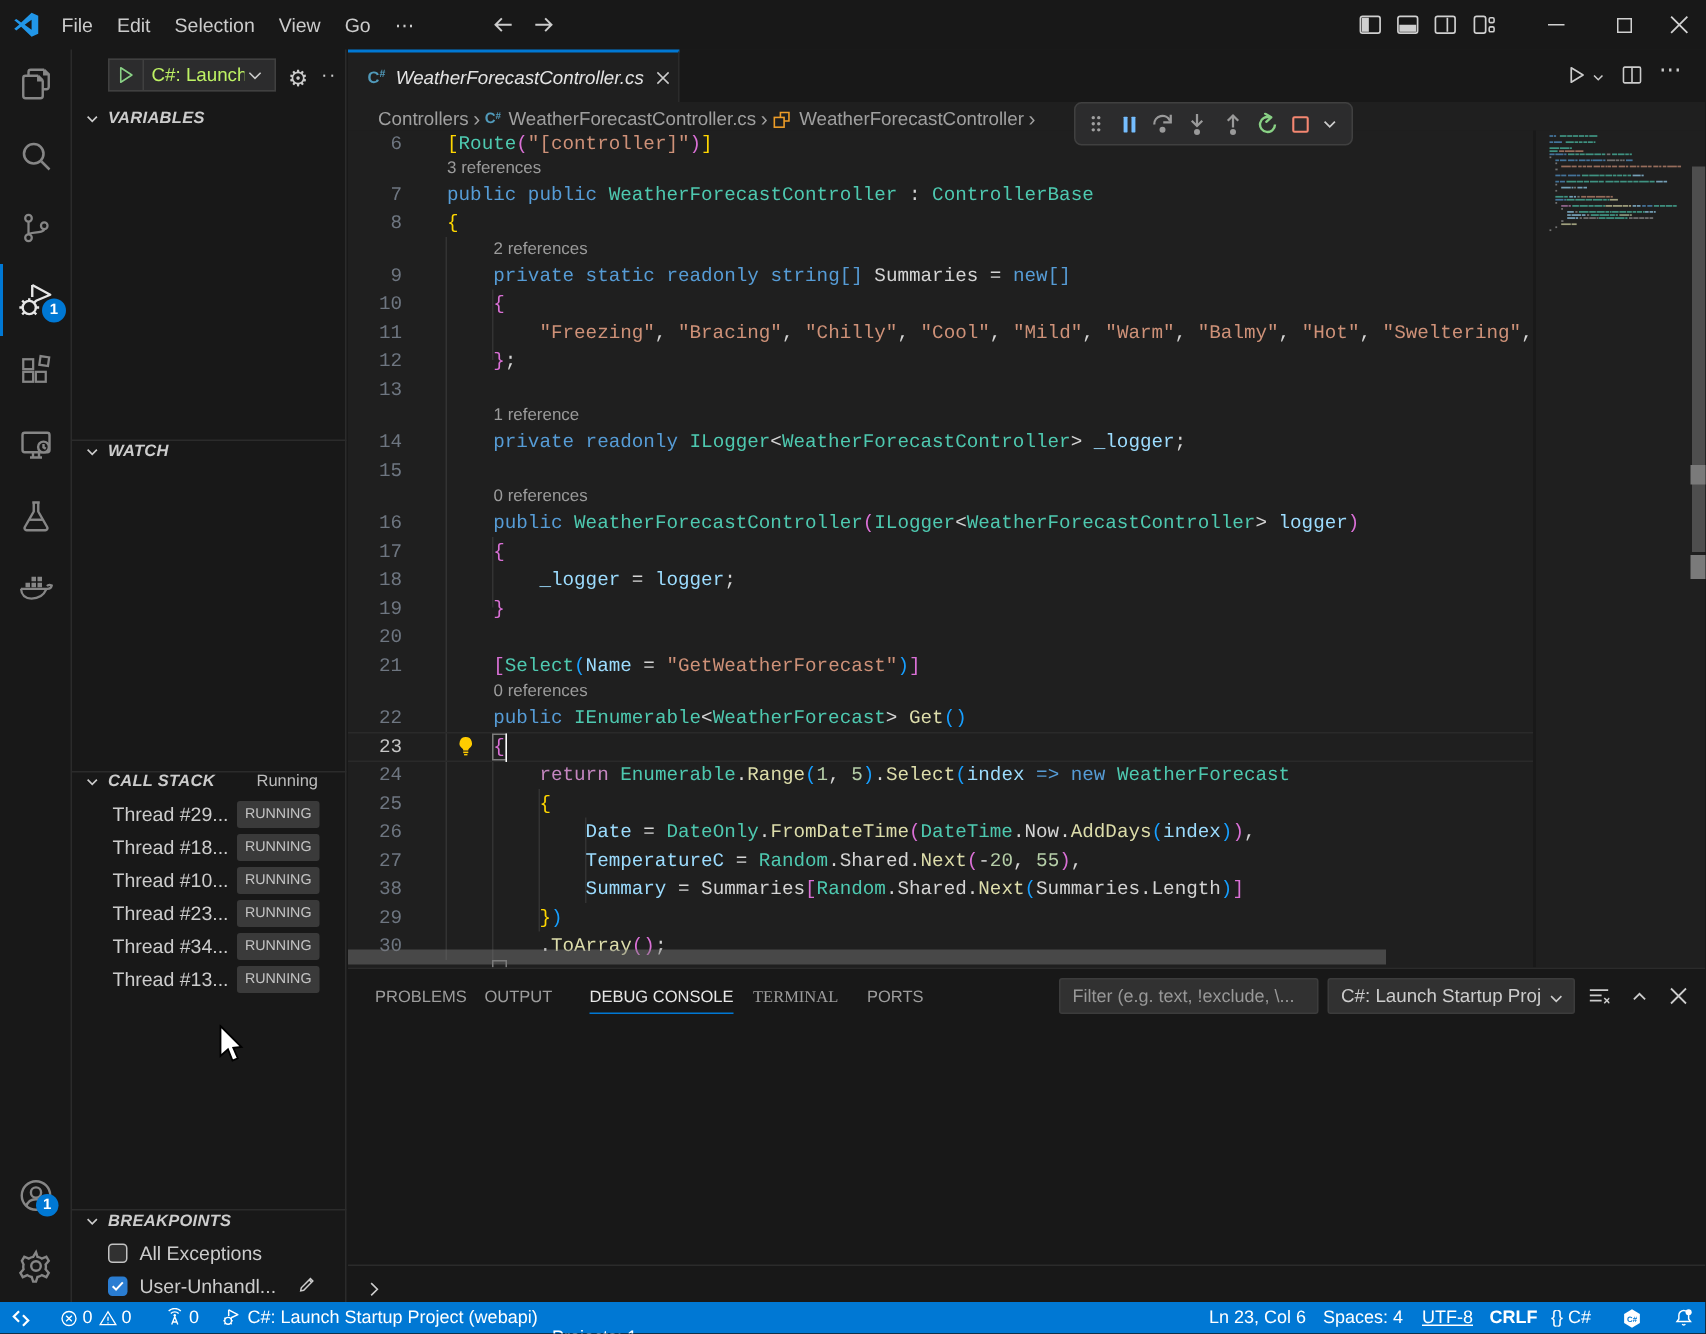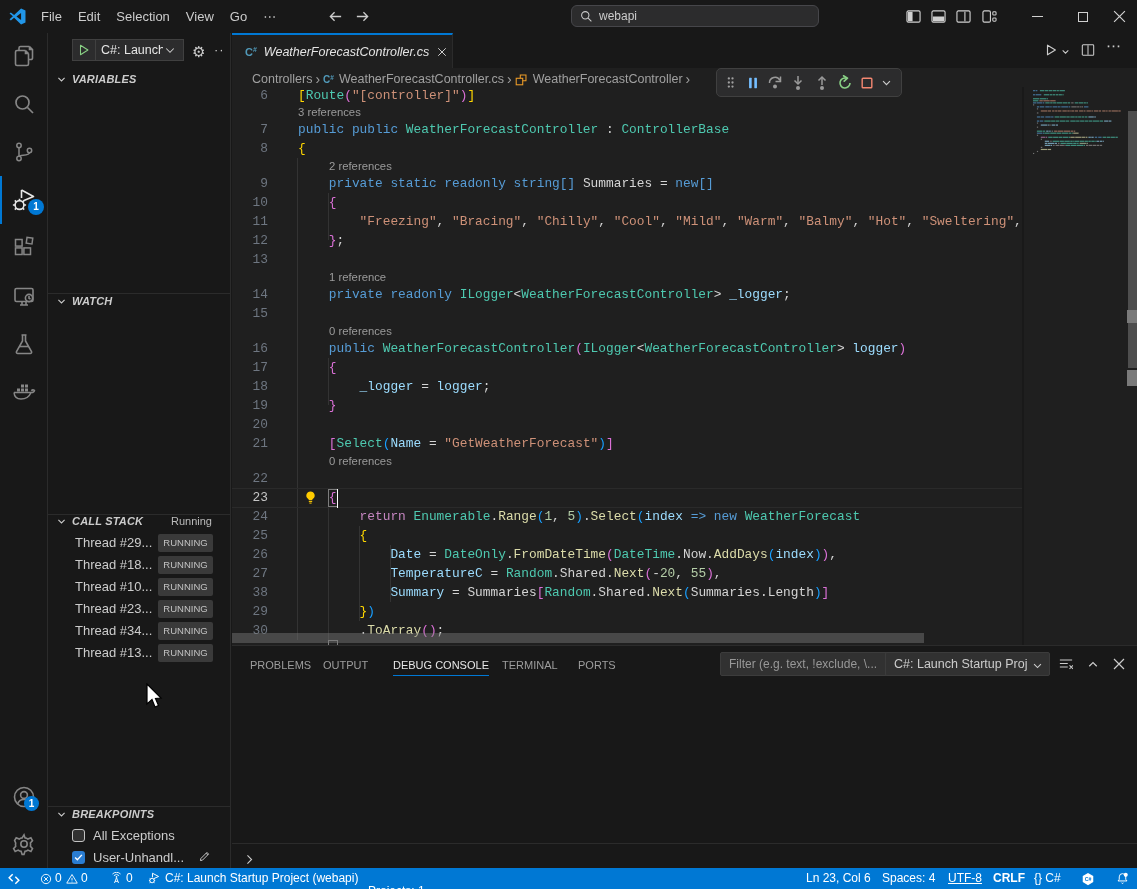--- a/index.html
+++ b/index.html
@@ -32,27 +32,20 @@
       <span style="padding:0 8px">Go</span>
       <span style="padding:0 8px">⋯</span>
   </div>
   <svg class="abs" style="left:328px;top:9px" width="15" height="15" viewBox="0 0 16 16" fill="none" stroke="#cccccc" stroke-width="1.4">
       <path d="M14,8 H2.5 M7,3.5 L2.5,8 L7,12.5"></path>
     </svg>
   <svg class="abs" style="left:355px;top:9px" width="15" height="15" viewBox="0 0 16 16" fill="none" stroke="#cccccc" stroke-width="1.4">
       <path d="M2,8 H13.5 M9,3.5 L13.5,8 L9,12.5"></path>
     </svg>
 
-  <div class="abs" style="left:571px;top:5px;width:248px;height:22px;background:#2c2c2d;border:1px solid #46464a;border-radius:6px;display:flex;align-items:center;font-size:12px;color:#cbcbcb;">
-    <svg style="margin-left:8px" width="13" height="13" viewBox="0 0 16 16" fill="none" stroke="#cccccc" stroke-width="1.3">
-        <circle cx="6.5" cy="6.5" r="4.5"></circle>
-        <line x1="10" y1="10" x2="14" y2="14"></line>
-      </svg>
-    <span style="margin-left:6px">webapi</span>
-  </div>
 
   <svg class="abs" style="left:906px;top:9px" width="15" height="15" viewBox="0 0 16 16">
       <rect x="1" y="2" width="14" height="12" rx="1.5" fill="none" stroke="#d0d0d0" stroke-width="1.2"></rect>
       <rect x="2" y="3" width="5" height="10" fill="#d0d0d0"></rect>
     </svg>
   <svg class="abs" style="left:931px;top:9px" width="15" height="15" viewBox="0 0 16 16">
       <rect x="1" y="2" width="14" height="12" rx="1.5" fill="none" stroke="#d0d0d0" stroke-width="1.2"></rect>
       <rect x="2" y="8" width="12" height="5" fill="#d0d0d0"></rect>
     </svg>
   <svg class="abs" style="left:956px;top:9px" width="15" height="15" viewBox="0 0 16 16">
@@ -133,21 +126,21 @@
     </svg>
 </div>
 
 <div class="abs" id="sidebar" style="left:48px;top:33px;width:183px;height:835px;background:#181818;border-right:1px solid #2b2b2b;font-size:13px;">
 
   <div class="abs" style="left:24px;top:6px;width:112px;height:22px;background:#2c2c2d;border:1px solid #404040;display:flex;align-items:center;">
     <svg style="margin-left:4px" width="14" height="14" viewBox="0 0 16 16">
         <path d="M4,2.5 L12.5,8 L4,13.5 Z" fill="none" stroke="#89d185" stroke-width="1.2" stroke-linejoin="round"></path>
       </svg>
     <div style="width:1px;height:20px;background:#404040;margin-left:4px"></div>
-    <span style="margin-left:5px;font-size:12.5px;color:#e5e5e5;white-space:nowrap;overflow:hidden;max-width:62px">C#: Launch</span>
+    <span style="margin-left:5px;font-size:12.5px;color:#bef264;white-space:nowrap;overflow:hidden;max-width:62px">C#: Launch</span>
     <svg style="margin-left:1px" width="12" height="12" viewBox="0 0 16 16" fill="none" stroke="#cccccc" stroke-width="1.4">
         <path d="M3,6 L8,11 L13,6"></path>
       </svg>
   </div>
   <div class="abs" style="left:144px;top:10px;font-size:15px;color:#cccccc;">⚙</div>
   <div class="abs" style="left:166px;top:9px;letter-spacing:1px;color:#cccccc;">··</div>
 
   <div class="abs sechead" style="top:39px;"><svg width="11" height="11" viewBox="0 0 16 16" fill="none" stroke="#cccccc" stroke-width="1.6" style="margin-right:5px;flex:none">
         <path d="M3.5,5.5 L8,10 L12.5,5.5"></path>
       </svg>VARIABLES</div>
@@ -256,20 +249,21 @@
 <div class="ln" style="top:270.5px;left:-1px;color:#6e7681">17</div>
 <div class="cl" style="top:270.5px;left:66px"><span class="w">    </span><span class="p">{</span></div>
 <div class="ln" style="top:289.5px;left:-1px;color:#6e7681">18</div>
 <div class="cl" style="top:289.5px;left:66px"><span class="w">        </span><span class="v">_logger</span><span class="w"> = </span><span class="v">logger</span><span class="w">;</span></div>
 <div class="ln" style="top:308.5px;left:-1px;color:#6e7681">19</div>
 <div class="cl" style="top:308.5px;left:66px"><span class="w">    </span><span class="p">}</span></div>
 <div class="ln" style="top:327.5px;left:-1px;color:#6e7681">20</div>
 <div class="ln" style="top:346.5px;left:-1px;color:#6e7681">21</div>
 <div class="cl" style="top:346.5px;left:66px"><span class="w">    </span><span class="p">[</span><span class="t">Select</span><span class="u">(</span><span class="v">Name</span><span class="w"> = </span><span class="o">"GetWeatherForecast"</span><span class="u">)</span><span class="p">]</span></div>
 <div class="ln" style="top:381.5px;left:-1px;color:#6e7681">22</div>
+<div class="cl" style="top:381.5px;left:66px"><span class="w">    </span><span class="b">public</span><span class="w"> </span><span class="t">IEnumerable</span><span class="w">&lt;</span><span class="t">WeatherForecast</span><span class="w">&gt;</span><span class="w"> </span><span class="y">Get</span><span class="u">()</span></div>
 <div class="ln" style="top:400.5px;left:-1px;color:#c6c6c6">23</div>
 <div class="cl" style="top:400.5px;left:66px"><span class="w">    </span><span class="p">{</span></div>
 <div class="ln" style="top:419.5px;left:-1px;color:#6e7681">24</div>
 <div class="cl" style="top:419.5px;left:66px"><span class="w">        </span><span class="k">return</span><span class="w"> </span><span class="t">Enumerable</span><span class="w">.</span><span class="y">Range</span><span class="u">(</span><span class="g">1</span><span class="w">, </span><span class="g">5</span><span class="u">)</span><span class="w">.</span><span class="y">Select</span><span class="u">(</span><span class="v">index</span><span class="w"> </span><span class="b">=&gt;</span><span class="w"> </span><span class="b">new</span><span class="w"> </span><span class="t">WeatherForecast</span></div>
 <div class="ln" style="top:438.5px;left:-1px;color:#6e7681">25</div>
 <div class="cl" style="top:438.5px;left:66px"><span class="w">        </span><span class="d">{</span></div>
 <div class="ln" style="top:457.5px;left:-1px;color:#6e7681">26</div>
 <div class="cl" style="top:457.5px;left:66px"><span class="w">            </span><span class="v">Date</span><span class="w"> = </span><span class="t">DateOnly</span><span class="w">.</span><span class="y">FromDateTime</span><span class="p">(</span><span class="t">DateTime</span><span class="w">.</span><span class="w">Now</span><span class="w">.</span><span class="y">AddDays</span><span class="u">(</span><span class="v">index</span><span class="u">)</span><span class="p">)</span><span class="w">,</span></div>
 <div class="ln" style="top:476.5px;left:-1px;color:#6e7681">27</div>
 <div class="cl" style="top:476.5px;left:66px"><span class="w">            </span><span class="v">TemperatureC</span><span class="w"> = </span><span class="t">Random</span><span class="w">.</span><span class="w">Shared</span><span class="w">.</span><span class="y">Next</span><span class="p">(</span><span class="w">-</span><span class="g">20</span><span class="w">, </span><span class="g">55</span><span class="p">)</span><span class="w">,</span></div>
@@ -544,23 +538,23 @@
     <svg width="11" height="11" viewBox="0 0 16 16" fill="none" stroke="#cccccc" stroke-width="1.7">
         <path d="M3,6 L8,11 L13,6"></path>
       </svg>
   </div>
 </div>
 
 <div class="abs" id="panel" style="left:232px;top:645px;width:905px;height:223px;background:#181818;border-top:1px solid #2b2b2b;">
   <div class="abs" style="left:18px;top:8px;height:22px;line-height:22px;font-size:11px;color:#9d9d9d;">PROBLEMS</div>
   <div class="abs" style="left:91px;top:8px;height:22px;line-height:22px;font-size:11px;color:#9d9d9d;">OUTPUT</div>
   <div class="abs" style="left:161px;top:8px;height:22px;line-height:22px;font-size:11px;color:#e7e7e7;border-bottom:1px solid #0078d4;">DEBUG CONSOLE</div>
-  <div class="abs" style="left:270px;top:8px;height:22px;line-height:22px;font-size:11px;color:#9d9d9d;">TERMINAL</div>
+  <div class="abs" style="left:270px;top:8px;height:22px;line-height:22px;font-size:11px;color:#9d9d9d;font-family:Liberation Serif, serif;">TERMINAL</div>
   <div class="abs" style="left:346px;top:8px;height:22px;line-height:22px;font-size:11px;color:#9d9d9d;">PORTS</div>
-  <div class="abs" style="left:474px;top:6px;width:173px;height:24px;background:#313131;border:1px solid #3c3c3c;border-radius:2px;font-size:12px;color:#989898;line-height:22px;padding-left:8px;margin-left:14px;">Filter (e.g. text, !exclude, \...</div>
+  <div class="abs" style="left:474px;top:6px;width:173px;height:24px;background:#313131;border:1px solid #3c3c3c;border-radius:2px;font-size:12px;color:#989898;line-height:22px;padding-left:8px;">Filter (e.g. text, !exclude, \...</div>
   <div class="abs" style="left:653px;top:6px;width:165px;height:24px;background:#313131;border:1px solid #3c3c3c;border-radius:2px;font-size:12.5px;color:#cccccc;line-height:22px;padding-left:8px;">C#: Launch Startup Proj
     <svg class="abs" style="right:6px;top:7px" width="11" height="11" viewBox="0 0 16 16" fill="none" stroke="#cccccc" stroke-width="1.6">
         <path d="M3,6 L8,11 L13,6"></path>
       </svg>
   </div>
   <svg class="abs" style="left:827px;top:11px" width="14" height="14" viewBox="0 0 16 16" stroke="#cccccc" stroke-width="1.2" fill="none">
       <path d="M1,3.5 h14 M1,7.5 h9 M1,11.5 h9 M12,9.5 l4,4 M16,9.5 l-4,4"></path>
     </svg>
   <svg class="abs" style="left:855px;top:12px" width="12" height="12" viewBox="0 0 16 16" fill="none" stroke="#cccccc" stroke-width="1.6">
       <path d="M3,11 L8,6 L13,11"></path>

